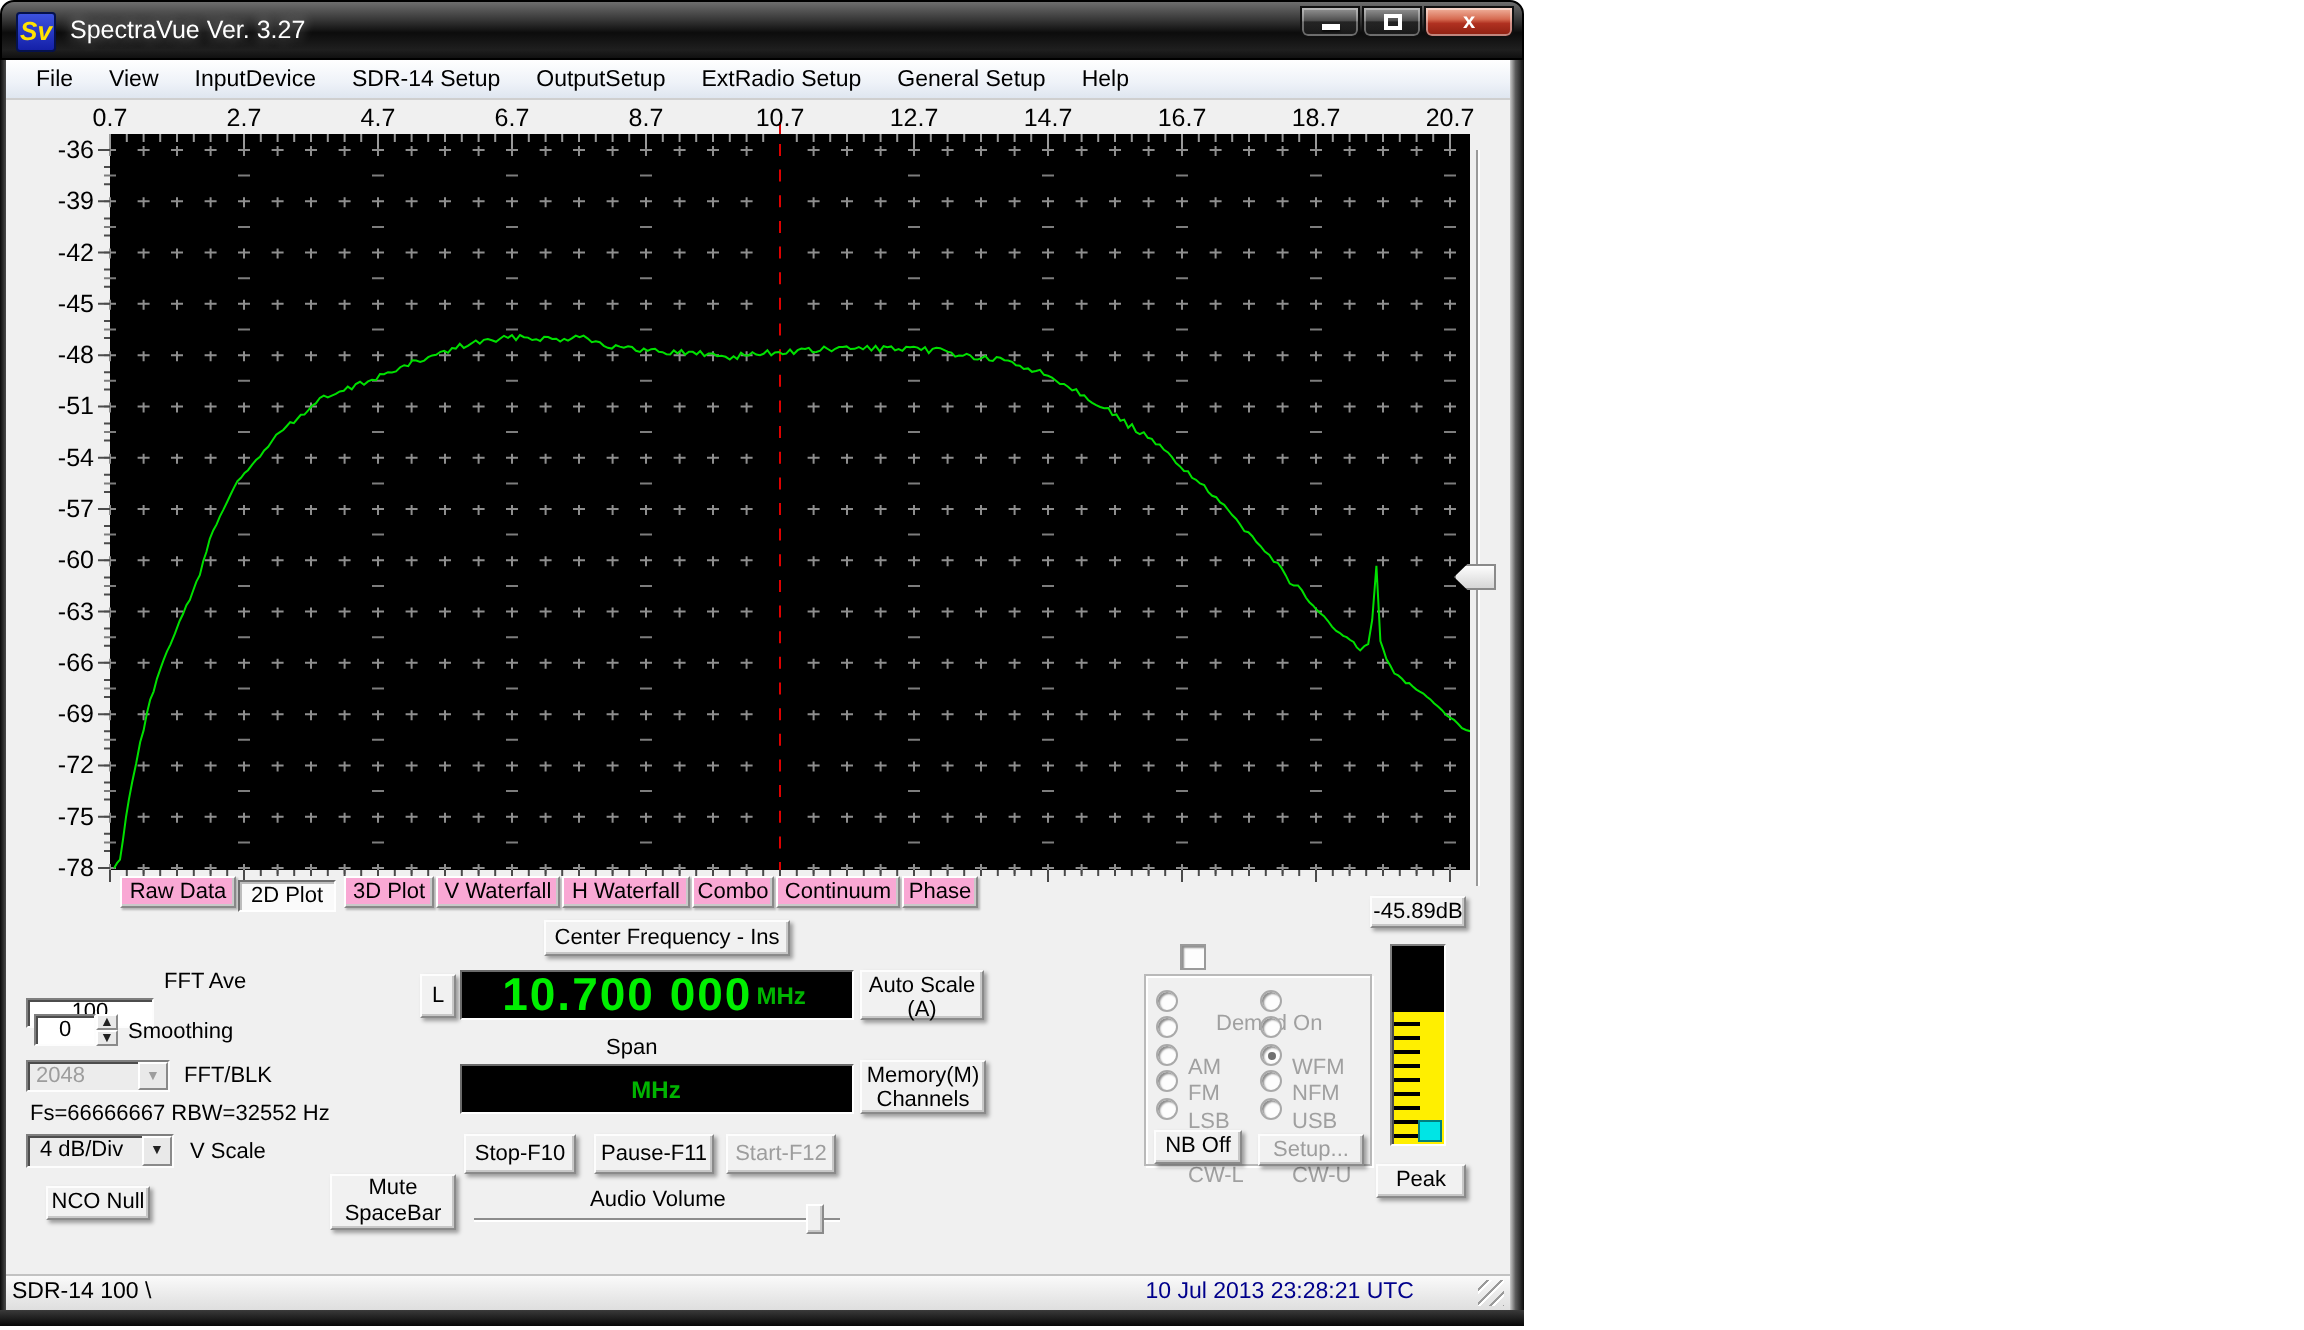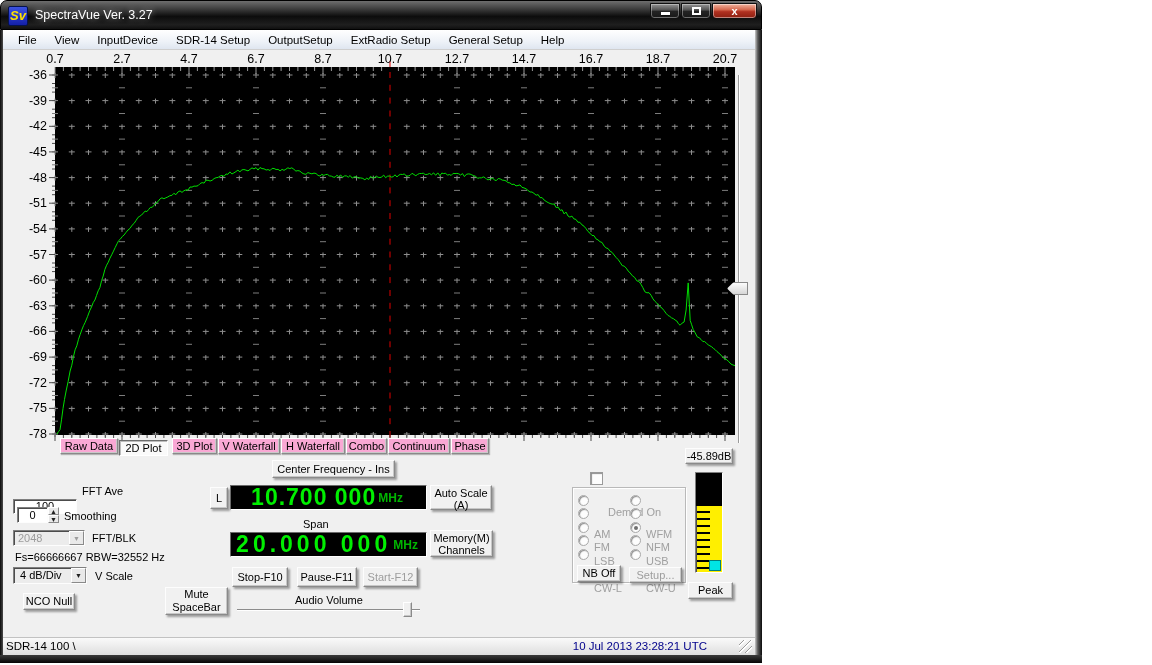--- a/index.html
+++ b/index.html
@@ -233,21 +233,20 @@
     <span class="val">10.700 000</span>
     <span class="unit">MHz</span>
   </div>
   <div class="btn3d" style="left:430px;top:485px;width:62px;height:25px;line-height:12px;padding-top:1px;">
     <div>Auto Scale</div>
     <div>(A)</div>
   </div>
 
   <div class="label" style="left:303px;top:518px;">Span</div>
   <div class="led" style="left:230px;top:532px;width:197px;height:25px;">
-    <span class="val" style="letter-spacing:4px;">20.000 000</span>
     <span class="unit">MHz</span>
   </div>
   <div class="btn3d" style="left:430px;top:530px;width:63px;height:27px;line-height:12px;padding-top:1px;">
     <div>Memory(M)</div>
     <div>Channels</div>
   </div>
 
   <div class="btn3d" style="left:232px;top:567px;width:56px;height:20px;line-height:18px;">Stop-F10</div>
   <div class="btn3d" style="left:297px;top:567px;width:60px;height:20px;line-height:18px;">Pause-F11</div>
   <div class="btn3d disabled" style="left:363px;top:567px;width:55px;height:20px;line-height:18px;">Start-F12</div>

